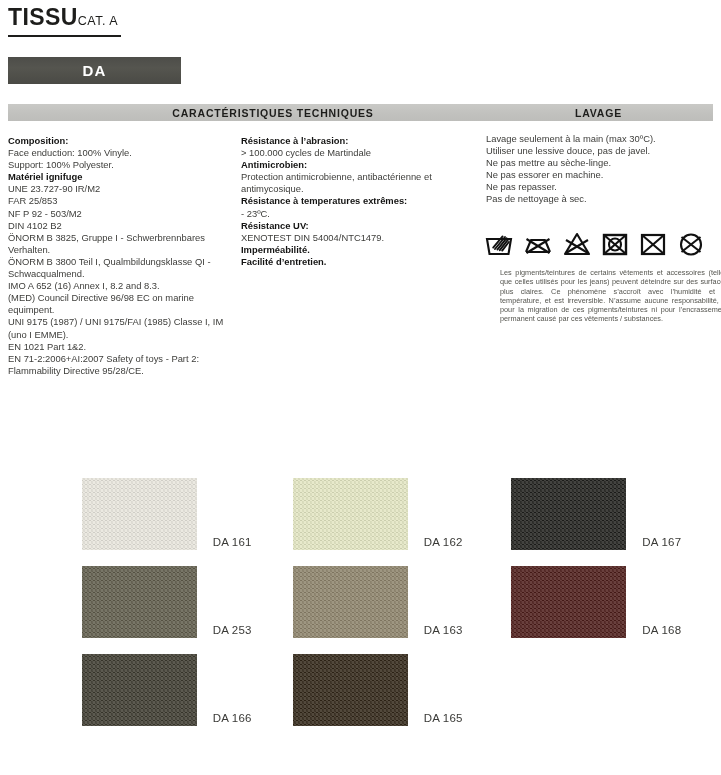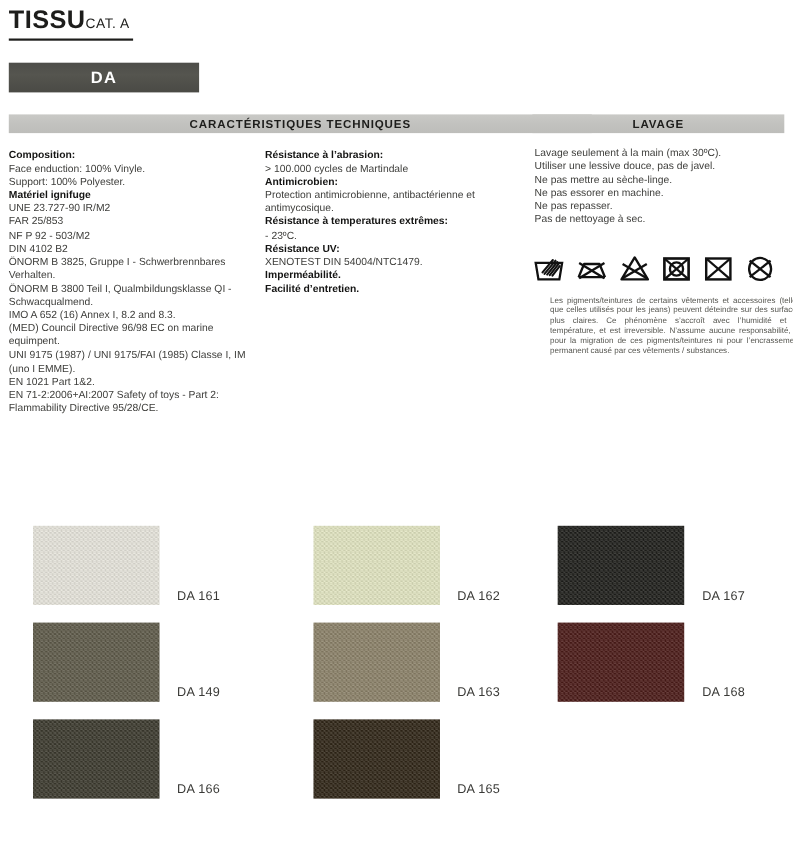--- a/index.html
+++ b/index.html
@@ -134,21 +134,21 @@
   }
   .swatch-row {
     display: flex;
     height: 88px;
   }
   .swatch-cell {
     width: 229px;
     display: flex;
     align-items: center;
   }
-  .swatch-cell.pad-a { padding-left: 30px; }
+  .swatch-cell.pad-a { padding-left: 42px; justify-content: flex-end; }
   .swatch-cell.pad-b { padding-left: 41px; }
   .swatch-cell.pad-c { padding-left: 9px; }
   .swatch {
     width: 115px;
     height: 72px;
     flex: 0 0 auto;
     position: relative;
     background-size: 4px 4px, 4px 4px, 100% 100%;
   }
   .swatch.tex-weave {
@@ -300,21 +300,21 @@
         <div class="swatch-label">DA 162</div>
       </div>
       <div class="swatch-cell pad-c">
         <div class="swatch tex-weave" style="background-color: rgb(30, 30, 26);"></div>
         <div class="swatch-label">DA 167</div>
       </div>
     </div>
     <div class="swatch-row">
       <div class="swatch-cell pad-a">
         <div class="swatch tex-weave" style="background-color: rgb(94, 90, 73);"></div>
-        <div class="swatch-label">DA 149</div>
+        <div class="swatch-label">DA 253</div>
       </div>
       <div class="swatch-cell pad-b">
         <div class="swatch tex-weave" style="background-color: rgb(139, 129, 104);"></div>
         <div class="swatch-label">DA 163</div>
       </div>
       <div class="swatch-cell pad-c">
         <div class="swatch tex-weave" style="background-color: rgb(75, 26, 23);"></div>
         <div class="swatch-label">DA 168</div>
       </div>
     </div>

